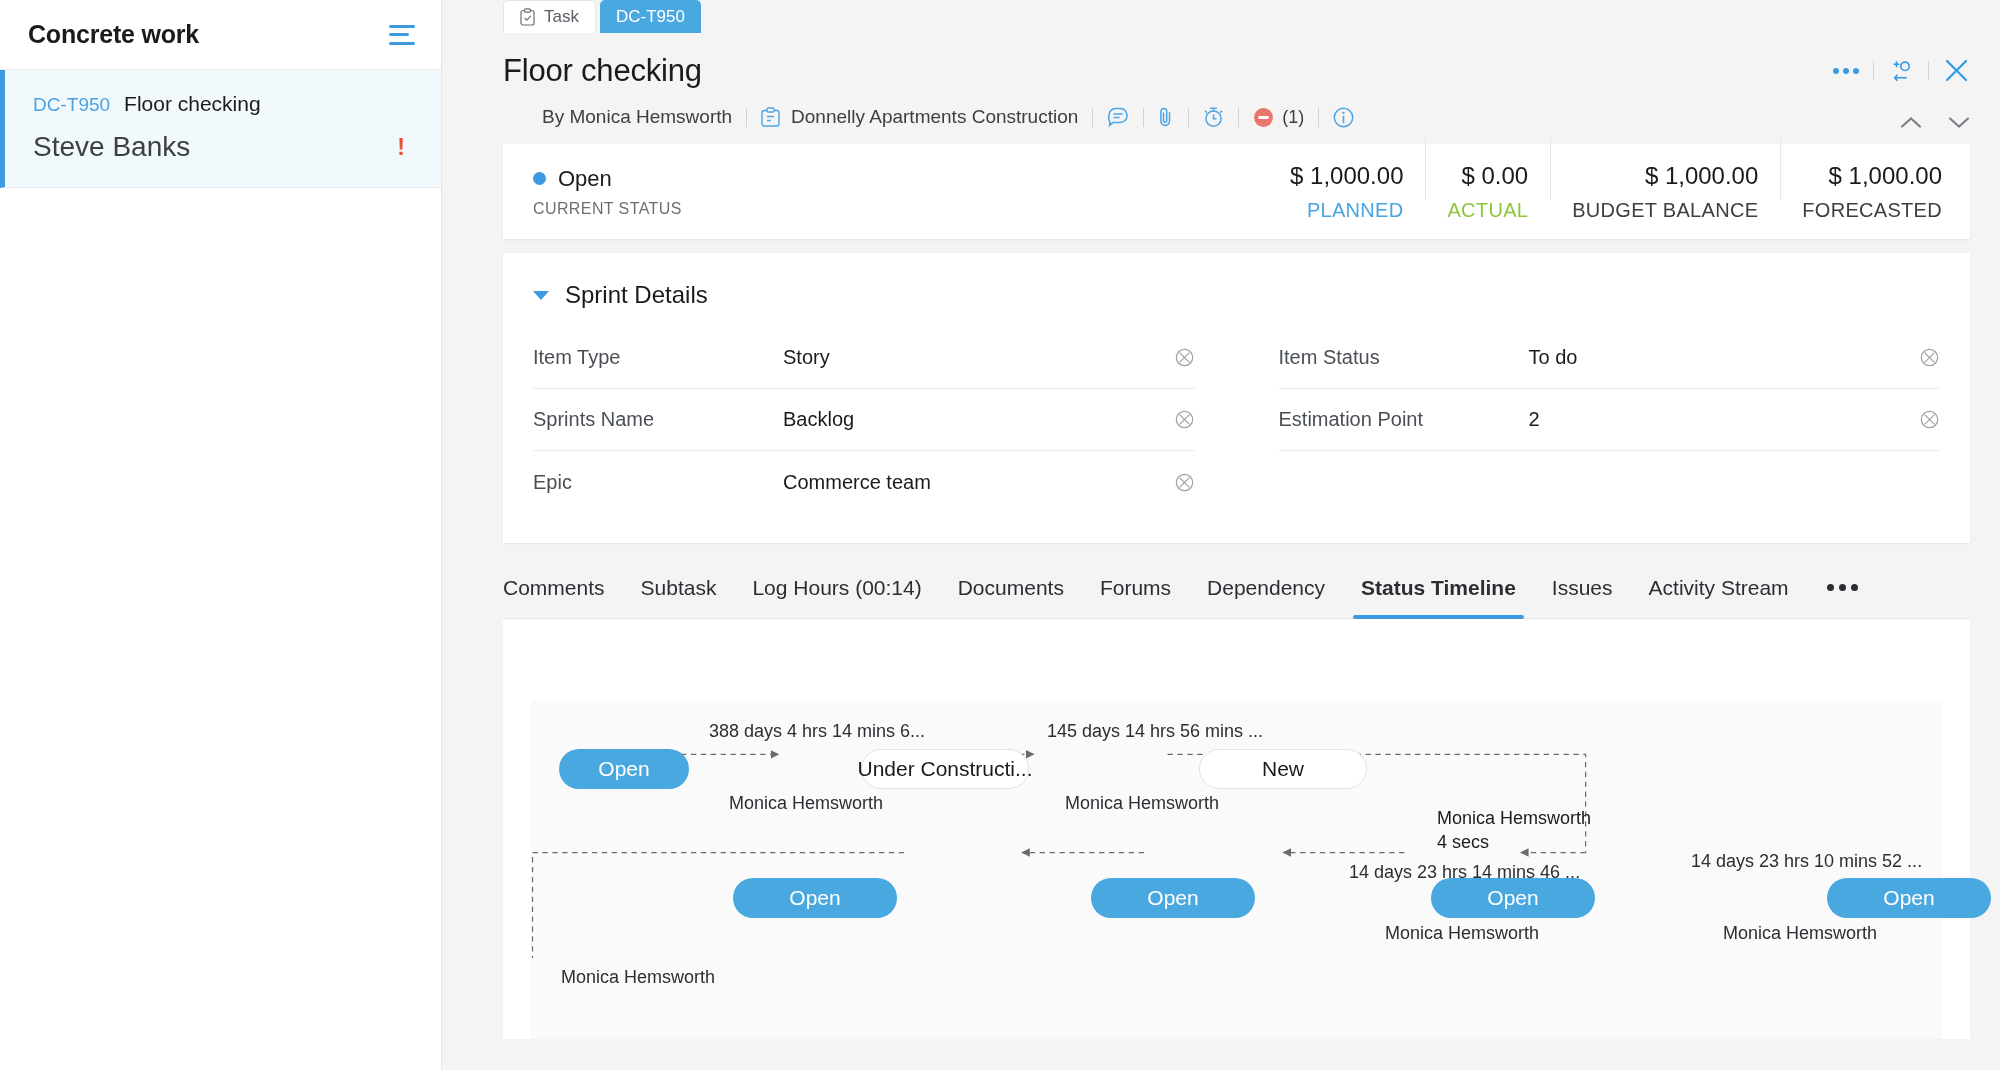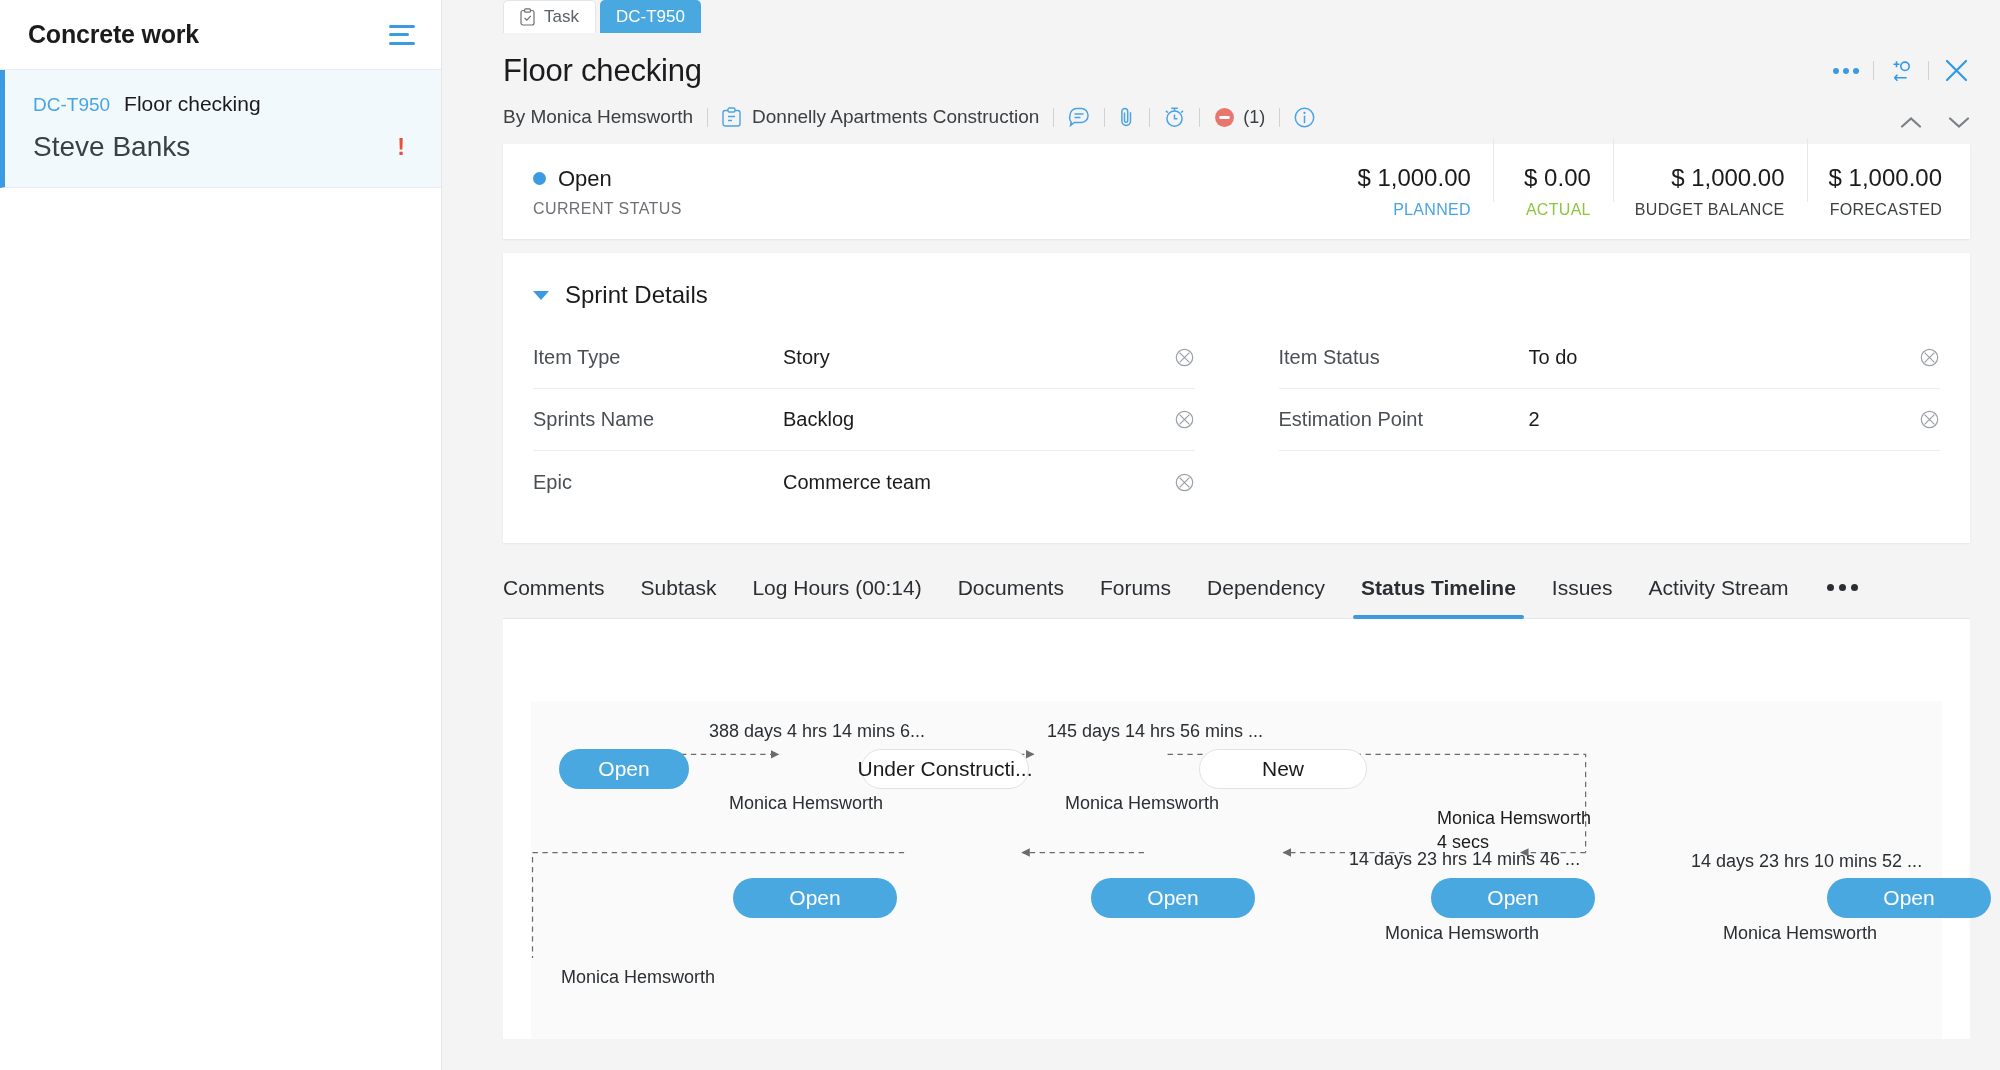--- a/index.html
+++ b/index.html
@@ -74,21 +74,21 @@
 
   .detail-header {
     background: #f4f4f5;
     padding: 20px 30px 16px 61px;
     position: relative;
   }
   .dh-title { font-size: 31px; color: #1b1b1d; font-weight: 400; letter-spacing: -0.2px; }
   .dh-meta {
     margin-top: 17px;
     display: flex; align-items: center; gap: 0px;
-    font-size: 19px; color: #3c4043;
+    font-size: 19px; color: #3c4043; margin-left: 39px;
   }
   .dh-meta .by { color: #3c4043; }
   .sep { display:inline-block; width: 1px; height: 19px; background: #cfd2d6; margin: 0 14px; }
   .proj { display: flex; align-items: center; gap: 11px; color: #3c4043; cursor: pointer;}
   .ic { display: inline-flex; align-items: center; justify-content: center; cursor: pointer; }
   .count-txt { font-size: 18px; color: #3c4043; margin-left: 8px; }
 
   .dh-actions {
     position: absolute; right: 30px; top: 24px;
     display: flex; align-items: center; gap: 0;
@@ -106,21 +106,21 @@
     margin-bottom: 14px;
   }
   .status-left { padding-left: 30px; flex: 1 1 auto; }
   .st-row { display: flex; align-items: center; gap: 12px; }
   .st-dot { width: 13px; height: 13px; border-radius: 50%; background: #3b9ae1; }
   .st-name { font-size: 22px; color: #1b1b1d; }
   .st-label { font-size: 16px; color: #6c7075; margin-top: 8px; letter-spacing: 0.4px; }
   .fin { padding: 0 22px; text-align: right; position: relative; min-width: 120px;}
   .fin + .fin::before { content:''; position: absolute; left: 0; top: -26px; height: 64px; width: 1px; background: #e6e8ea; }
   .fin-val { font-size: 24px; color: #1b1b1d; white-space: nowrap; }
-  .fin-lab { font-size: 16px; margin-top: 9px; letter-spacing: 0.3px; white-space: nowrap; }
+  .fin-lab { font-size: 20px; margin-top: 9px; letter-spacing: 0.3px; white-space: nowrap; }
   .lab-planned { color: #4aa3e3; }
   .lab-actual { color: #8cc63f; }
   .lab-plain { color: #3c4043; }
   .fin.last { padding-right: 28px; }
 
   
   .sprint-card { padding: 28px 0 30px 0; box-shadow: 0 1px 2px rgba(0,0,0,0.06); }
   .sprint-head { display: flex; align-items: center; gap: 16px; padding: 0 0 0 30px; margin-bottom: 18px; }
   .caret-down { width: 0; height: 0; border-left: 8px solid transparent; border-right: 8px solid transparent; border-top: 9px solid #3b9ae1; cursor: pointer;}
   .sprint-title { font-size: 24px; color: #1b1b1d; }
@@ -493,21 +493,21 @@
         <div class="edge-bot" style="left:534px; top:92px;">Monica Hemsworth</div>
 
         <div class="who-block" style="left:906px; top:105px;">
           <div>Monica Hemsworth</div>
           <div>4 secs</div>
         </div>
 
         <div class="edge-top" style="left:1160px; top:150px;">14 days 23 hrs 10 mins 52 ...</div>
         <div class="edge-bot" style="left:1192px; top:222px;">Monica Hemsworth</div>
 
-        <div class="edge-top" style="left:818px; top:148px;">14 days 23 hrs 14 mins 46 ...</div>
+        <div class="edge-top" style="left:818px; top:161px;">14 days 23 hrs 14 mins 46 ...</div>
         <div class="edge-bot" style="left:854px; top:222px;">Monica Hemsworth</div>
 
         <div class="edge-bot" style="left:30px; top:266px;">Monica Hemsworth</div>
       <div class="node blue" style="left: 1296px; top: 177px; width: 164px;">Open</div>
         </div>
     </div>
 
   </section>
 </div>
 

